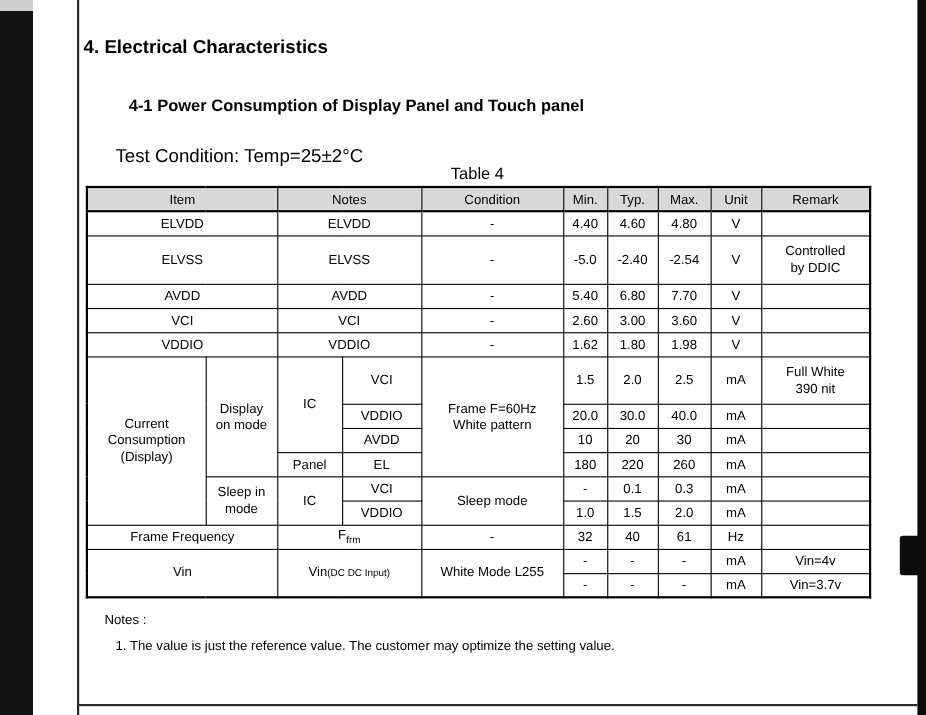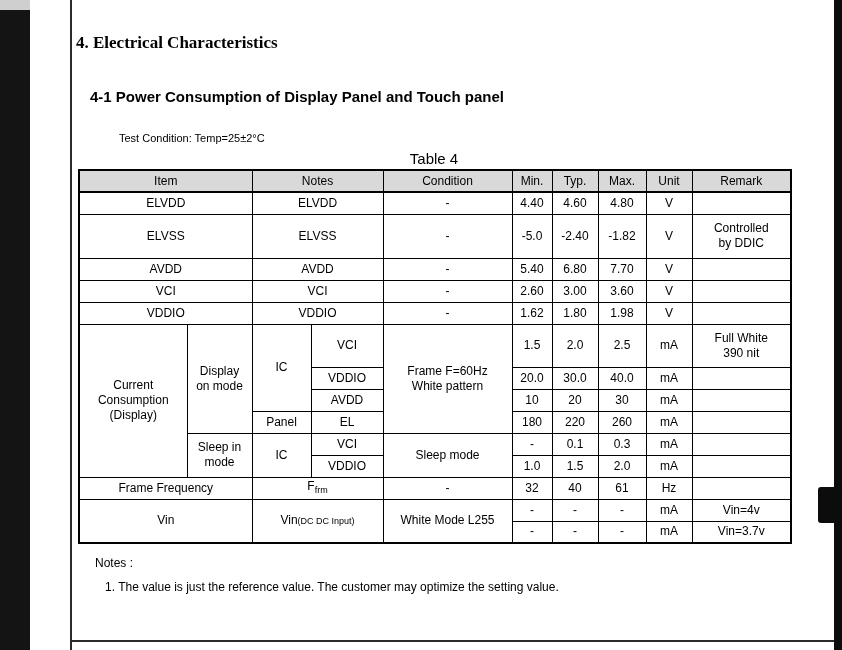--- a/index.html
+++ b/index.html
@@ -6,23 +6,23 @@
   html, body { width:842px; height:650px; background:#ffffff; overflow:hidden; }
   body { position:relative; font-family:"Liberation Sans", sans-serif; color:#000; }
 
   .corner-gray { position:absolute; left:0; top:0; width:30px; height:10px; background:#cfcfcf; }
   .left-bar   { position:absolute; left:0; top:10px; width:30px; height:640px; background:#141414; }
   .right-bar  { position:absolute; left:834px; top:0; width:8px; height:650px; background:#0c0c0c; }
   .thumb      { position:absolute; left:818px; top:487px; width:24px; height:36px; background:#0c0c0c; border-radius:3px; }
   .v-rule     { position:absolute; left:70px; top:0; width:2px; height:650px; background:#2b2b2b; }
   .h-rule     { position:absolute; left:70px; top:640px; width:764px; height:2px; background:#2b2b2b; }
 
-  .heading    { position:absolute; left:76px; top:33px; font-size:17px; font-weight:bold;font-family:Liberation Serif, serif; }
-  .subheading { position:absolute; left:90px; top:88px; font-size:15px; font-weight:bold; }
-  .testcond   { position:absolute; left:119px; top:132px; font-size:11px; }
+  .heading    { position:absolute; left:76px; top:33px; font-size:17px; font-weight:bold; }
+  .subheading { position:absolute; left:117px; top:88px; font-size:15px; font-weight:bold; }
+  .testcond   { position:absolute; left:105px; top:132px; font-size:17px; }
   .caption    { position:absolute; left:78px; top:150px; width:712px; text-align:center; font-size:15px; }
 
   table.spec  { position:absolute; left:78px; top:169px; width:712px; border-collapse:collapse;
                 table-layout:fixed; font-size:12px; border:2px solid #000; }
   .spec th, .spec td { border:1px solid #000; text-align:center; vertical-align:middle;
                 padding:1px 2px; white-space:pre-line; line-height:1.25; overflow:hidden; }
   .spec thead th { background:#d9d9d9; font-weight:normal; border-bottom:2px solid #000; }
   .spec tr    { height:22px; }
   .spec tr.tall44 { height:44px; }
   .spec tr.tall43 { height:43px; }
@@ -82,21 +82,21 @@
       <td>4.80</td>
       <td>V</td>
       <td></td>
     </tr>
     <tr class="tall44">
       <td colspan="2">ELVSS</td>
       <td colspan="2">ELVSS</td>
       <td>-</td>
       <td>-5.0</td>
       <td>-2.40</td>
-      <td>-1.82</td>
+      <td>-2.54</td>
       <td>V</td>
       <td>Controlled
 by DDIC</td>
     </tr>
     <tr>
       <td colspan="2">AVDD</td>
       <td colspan="2">AVDD</td>
       <td>-</td>
       <td>5.40</td>
       <td>6.80</td>

